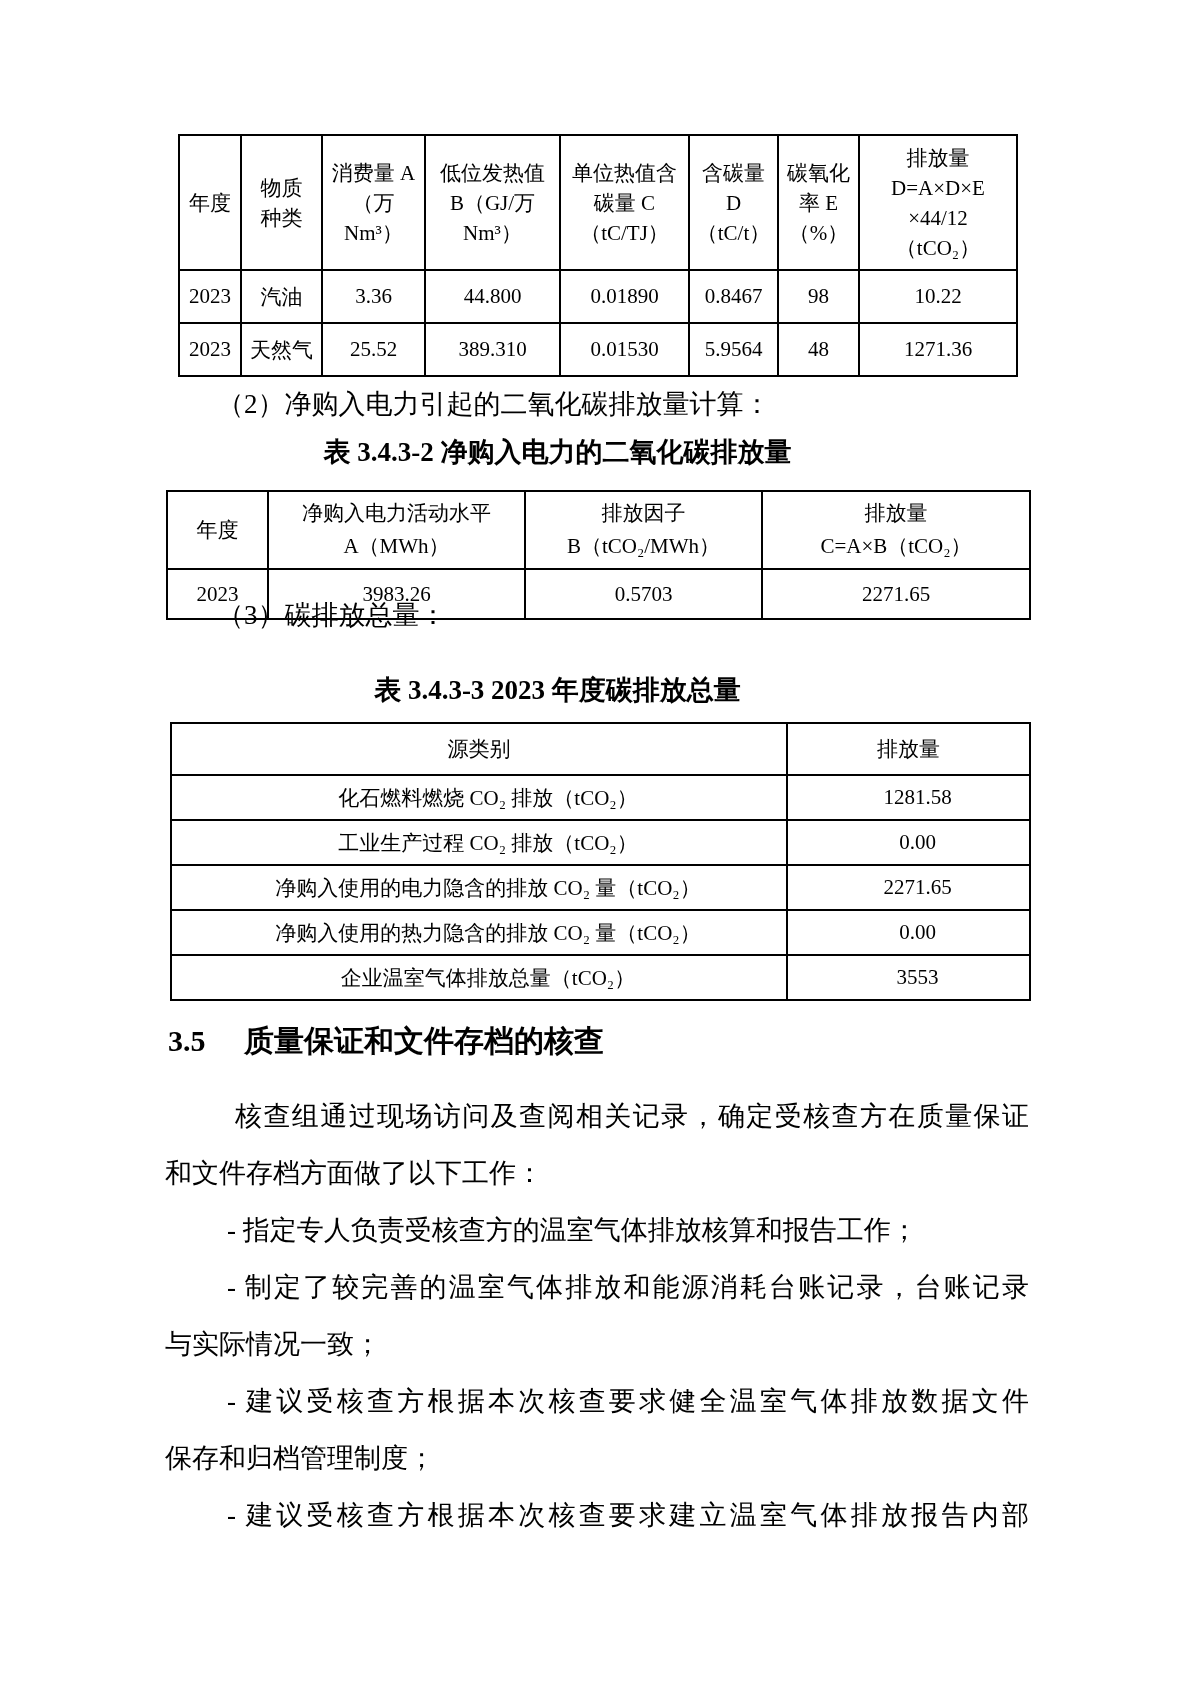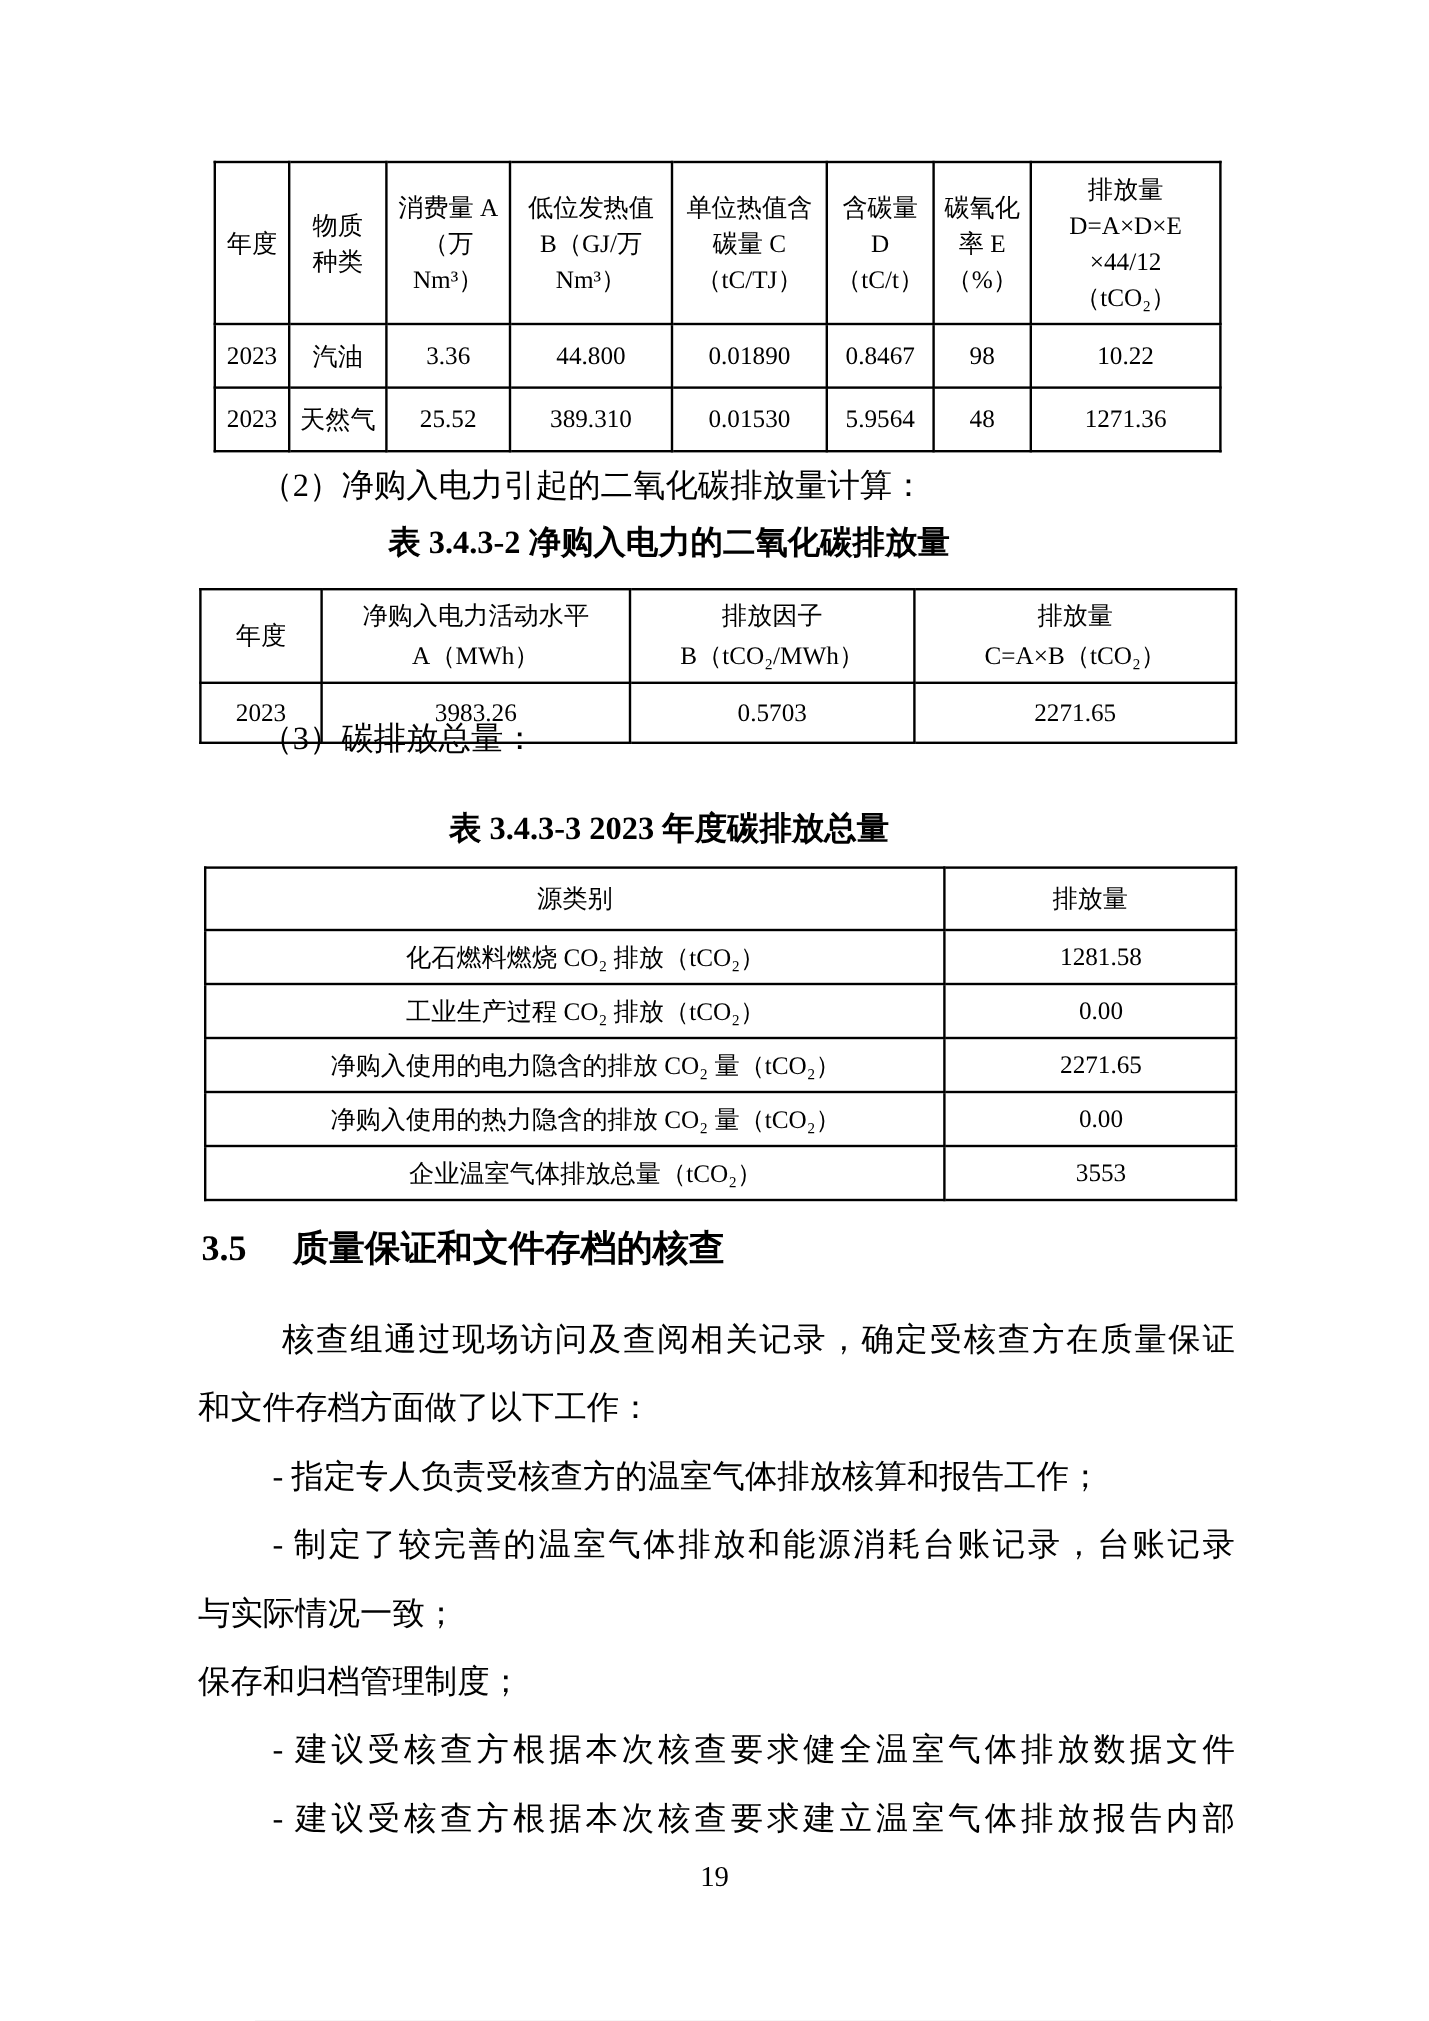--- a/index.html
+++ b/index.html
@@ -215,20 +215,19 @@
   <div class="section-heading">
     <span class="section-number">3.5</span><span>质量保证和文件存档的核查</span>
   </div>
 
   <div class="body-text">
     <div class="body-line ind j">核查组通过现场访问及查阅相关记录，确定受核查方在质量保证</div>
     <div class="body-line">和文件存档方面做了以下工作：</div>
     <div class="body-line bullet">- 指定专人负责受核查方的温室气体排放核算和报告工作；</div>
     <div class="body-line bullet j">- 制定了较完善的温室气体排放和能源消耗台账记录，台账记录</div>
     <div class="body-line">与实际情况一致；</div>
+    <div class="body-line bullet j">- 建议受核查方根据本次核查要求健全温室气体排放数据文件</div>
     <div class="body-line">保存和归档管理制度；</div>
-    <div class="body-line bullet j">- 建议受核查方根据本次核查要求健全温室气体排放数据文件</div>
     <div class="body-line bullet j">- 建议受核查方根据本次核查要求建立温室气体排放报告内部</div>
   </div>
 
-  <div class="page-number">19</div>
 
 </div>
 
 </body></html>

